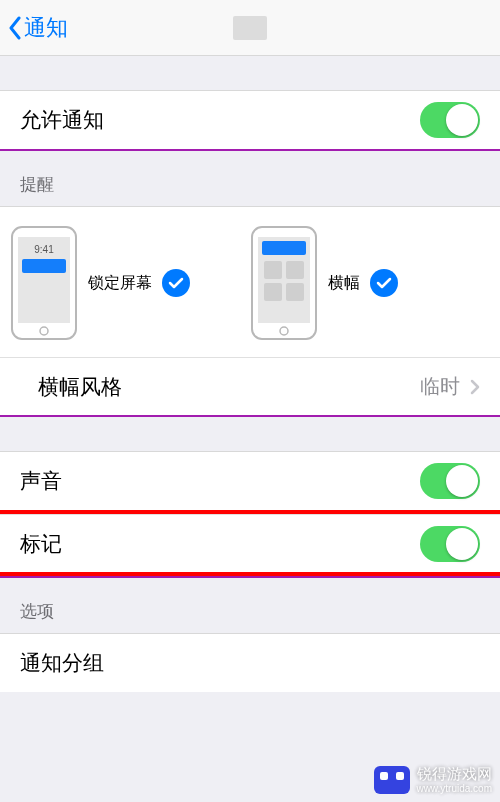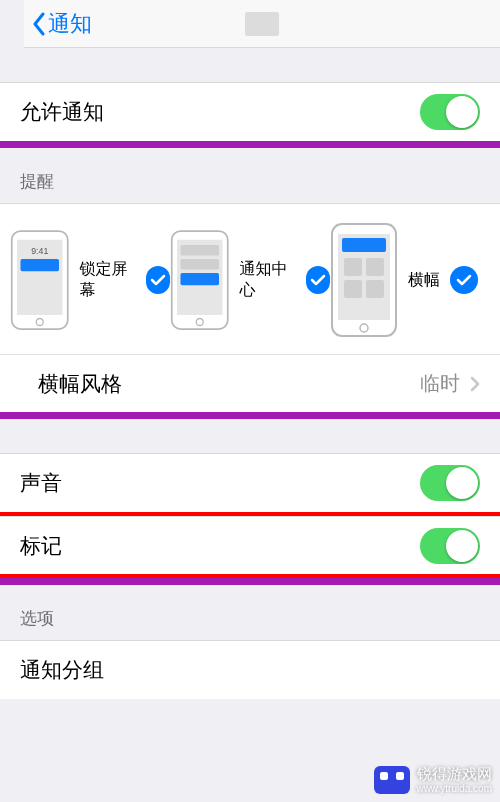--- a/index.html
+++ b/index.html
@@ -5,28 +5,27 @@
   * { box-sizing: border-box; margin: 0; padding: 0; }
   html, body { width: 500px; height: 802px; overflow: hidden; }
   body {
     font-family: -apple-system, "Helvetica Neue", Arial, sans-serif;
     background: #efeff4;
     color: #000;
     font-size: 20px;
     position: relative;
   }
   .header {
-    height: 48px;
+    height: 56px;
     background: #f8f8f8;
     border-bottom: 1px solid #d8d8d8;
     display: flex;
     align-items: center;
     padding: 0 8px;
     position: relative;
-    margin-left: 24px;
   }
   .back-btn {
     display: flex;
     align-items: center;
     color: #007aff;
     font-size: 22px;
   }
   .back-chevron {
     width: 14px; height: 24px;
     margin-right: 2px;
@@ -37,21 +36,21 @@
     left: 50%;
     transform: translateX(-50%);
     width: 34px; height: 24px;
     background: #dcdcdc;
     border-radius: 2px;
   }
   .spacer { height: 34px; }
   .group {
     background: #fff;
     border-top: 1px solid #d8d8d8;
-    border-bottom: 7px solid #a21caf;
+    border-bottom: 2px solid #a21caf;
   }
   .row {
     display: flex;
     align-items: center;
     justify-content: space-between;
     padding: 0 20px;
     height: 58px;
     background: #fff;
   }
   .row + .row { border-top: 1px solid #e0e0e0; }
@@ -167,36 +166,20 @@
         <circle cx="34" cy="106" r="4" fill="none" stroke="#b8b8b8" stroke-width="1.5"></circle>
       </svg>
       <span class="alert-label">锁定屏幕</span>
       <div class="check">
         <svg viewBox="0 0 16 12">
             <polyline points="2,6 6,10 14,2"></polyline>
           </svg>
       </div>
     </div>
 
-    <div class="alert-col">
-      <svg class="phone-svg" viewBox="0 0 68 116">
-        <rect x="2" y="2" width="64" height="112" rx="10" fill="#fff" stroke="#b8b8b8" stroke-width="2"></rect>
-        <rect x="8" y="12" width="52" height="86" fill="#e6e6e6"></rect>
-        <rect x="12" y="18" width="44" height="12" rx="2" fill="#cfcfcf"></rect>
-        <rect x="12" y="34" width="44" height="12" rx="2" fill="#cfcfcf"></rect>
-        <rect x="12" y="50" width="44" height="14" rx="2" fill="#147efb"></rect>
-        <circle cx="34" cy="106" r="4" fill="none" stroke="#b8b8b8" stroke-width="1.5"></circle>
-      </svg>
-      <span class="alert-label">通知中心</span>
-      <div class="check">
-        <svg viewBox="0 0 16 12">
-            <polyline points="2,6 6,10 14,2"></polyline>
-          </svg>
-      </div>
-    </div>
 
     <div class="alert-col">
       <svg class="phone-svg" viewBox="0 0 68 116">
         <rect x="2" y="2" width="64" height="112" rx="10" fill="#fff" stroke="#b8b8b8" stroke-width="2"></rect>
         <rect x="8" y="12" width="52" height="86" fill="#e6e6e6"></rect>
         <rect x="12" y="16" width="44" height="14" rx="2" fill="#147efb"></rect>
         <rect x="14" y="36" width="18" height="18" rx="2" fill="#cfcfcf"></rect>
         <rect x="36" y="36" width="18" height="18" rx="2" fill="#cfcfcf"></rect>
         <rect x="14" y="58" width="18" height="18" rx="2" fill="#cfcfcf"></rect>
         <rect x="36" y="58" width="18" height="18" rx="2" fill="#cfcfcf"></rect>

